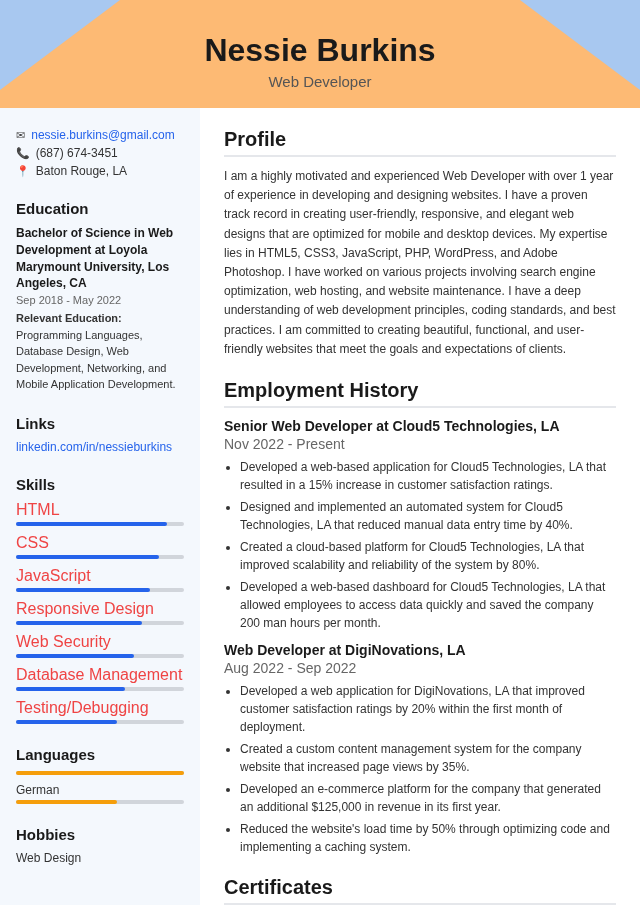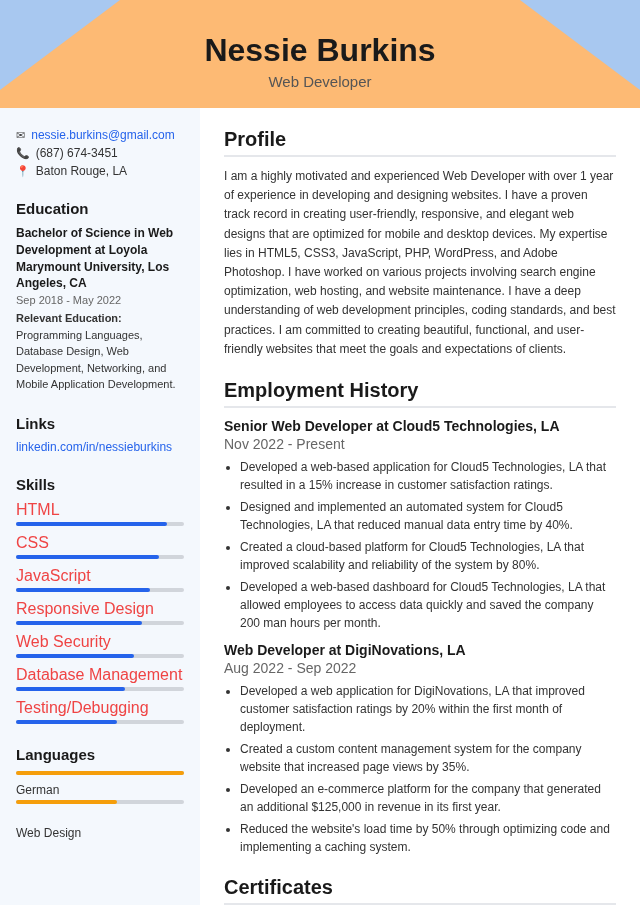--- a/index.html
+++ b/index.html
@@ -308,20 +308,21 @@
           <div class="lang-item">
     <div class="lang-name">German</div>
     <div class="lang-bar-bg">
       <div class="lang-bar-fill" style="width:60%"></div>
     </div>
   </div>
         </div>
     </div>
 
     <div class="sidebar-section">
+      <div class="sidebar-section-title">Hobbies</div>
       <div class="hobbies-text">Web Design</div>
     </div>
 
   </div>
 
   <div class="main-content">
 
     <div class="section">
       <div class="section-title">Profile</div>
       <div class="profile-text">I am a highly motivated and experienced Web Developer with over 1 year of experience in developing and designing websites. I have a proven track record in creating user-friendly, responsive, and elegant web designs that are optimized for mobile and desktop devices. My expertise lies in HTML5, CSS3, JavaScript, PHP, WordPress, and Adobe Photoshop. I have worked on various projects involving search engine optimization, web hosting, and website maintenance. I have a deep understanding of web development principles, coding standards, and best practices. I am committed to creating beautiful, functional, and user-friendly websites that meet the goals and expectations of clients.</div>

